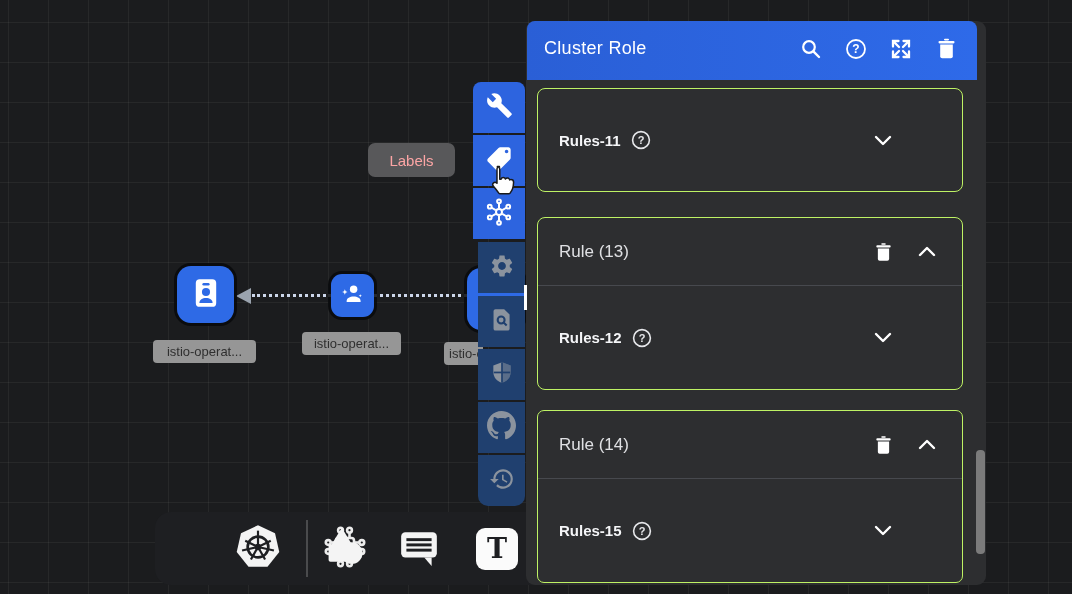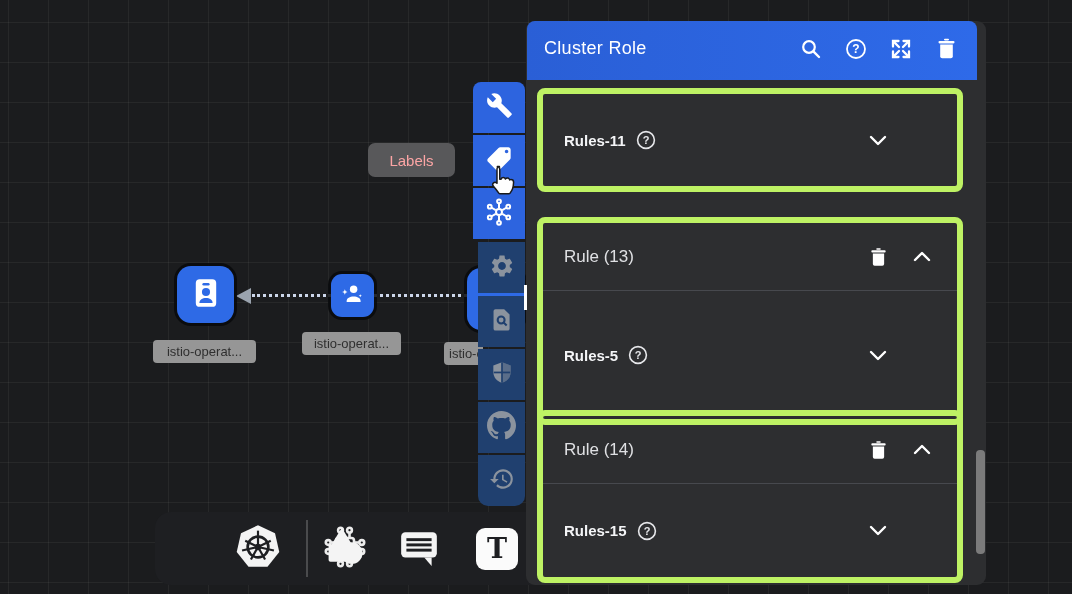--- a/index.html
+++ b/index.html
@@ -47,25 +47,25 @@
            justify-content:center;z-index:7;}
   
   .panel{position:absolute;left:526px;top:21px;width:460px;height:564px;background:#2d2e30;
          border-radius:9px;z-index:10;}
   .panel-header{position:absolute;left:1px;top:0;width:450px;height:59px;
          background:linear-gradient(90deg,#2a5fd6,#2e6ae9);border-radius:8px 8px 0 0;
          display:flex;align-items:center;padding:0 20px 4px 17px;box-sizing:border-box;}
   .panel-title{color:#fff;font-size:18px;letter-spacing:.3px;}
   .hicons{margin-left:auto;display:flex;align-items:center;gap:23px;}
   .hicons .hbtn{width:22px;height:22px;display:flex;align-items:center;justify-content:center;cursor:pointer;}
-  .card{position:absolute;left:11px;width:426px;border:6px solid #bef264;border-radius:8px;
+  .card{position:absolute;left:11px;width:426px;border:1px solid #bef264;border-radius:8px;
         box-sizing:border-box;display:flex;flex-direction:column;}
   .card1{top:67px;height:104px;}
-  .card2{top:196px;height:208px;}
-  .card3{top:389px;height:173px;}
+  .card2{top:196px;height:173px;}
+  .card3{top:389px;height:173px;border-radius:7px;}
   .head-row{height:68px;display:flex;align-items:center;padding:0 26px 0 21px;
             border-bottom:1px solid #47494e;box-sizing:border-box;}
   .head-label{color:#dfe0e3;font-size:17px;}
   .body-row{flex:1;display:flex;align-items:center;padding:0 70px 0 21px;}
   .field-label{color:#f4f5f7;font-size:15px;font-weight:700;}
   .help{margin-left:10px;display:flex;}
   .spacer{flex:1;}
   .row-trash{margin-left:auto;display:flex;cursor:pointer;}
   .row-chev{margin-left:26px;display:flex;cursor:pointer;}
   .scroll-thumb{position:absolute;right:1px;top:429px;width:9px;height:104px;background:#7b7b7b;
@@ -330,21 +330,21 @@
             <path d="M3.2 6.6 h12.6 v11.6 a2 2 0 0 1 -2 2 H5.2 a2 2 0 0 1 -2 -2 z"></path>
           </svg>
         </span>
         <span class="row-chev">
           <svg width="18" height="11" viewBox="0 0 18 11" fill="none" stroke="#fff" stroke-width="2.4" stroke-linecap="round" stroke-linejoin="round">
             <polyline points="2,9 9,2 16,9"></polyline>
           </svg>
         </span>
       </div>
       <div class="body-row">
-        <span class="field-label">Rules-5</span>
+        <span class="field-label">Rules-12</span>
         <span class="help">
           <svg width="20" height="20" viewBox="0 0 20 20">
             <circle cx="10" cy="10" r="8.4" fill="none" stroke="#e6e7ea" stroke-width="1.6"></circle>
             <text x="10" y="14" text-anchor="middle" font-size="11" font-weight="bold" fill="#e6e7ea" font-family="Liberation Sans,sans-serif">?</text>
           </svg>
         </span>
         <span class="spacer"></span>
         <span class="row-chev">
           <svg width="18" height="11" viewBox="0 0 18 11" fill="none" stroke="#fff" stroke-width="2.4" stroke-linecap="round" stroke-linejoin="round">
             <polyline points="2,2 9,9 16,2"></polyline>

